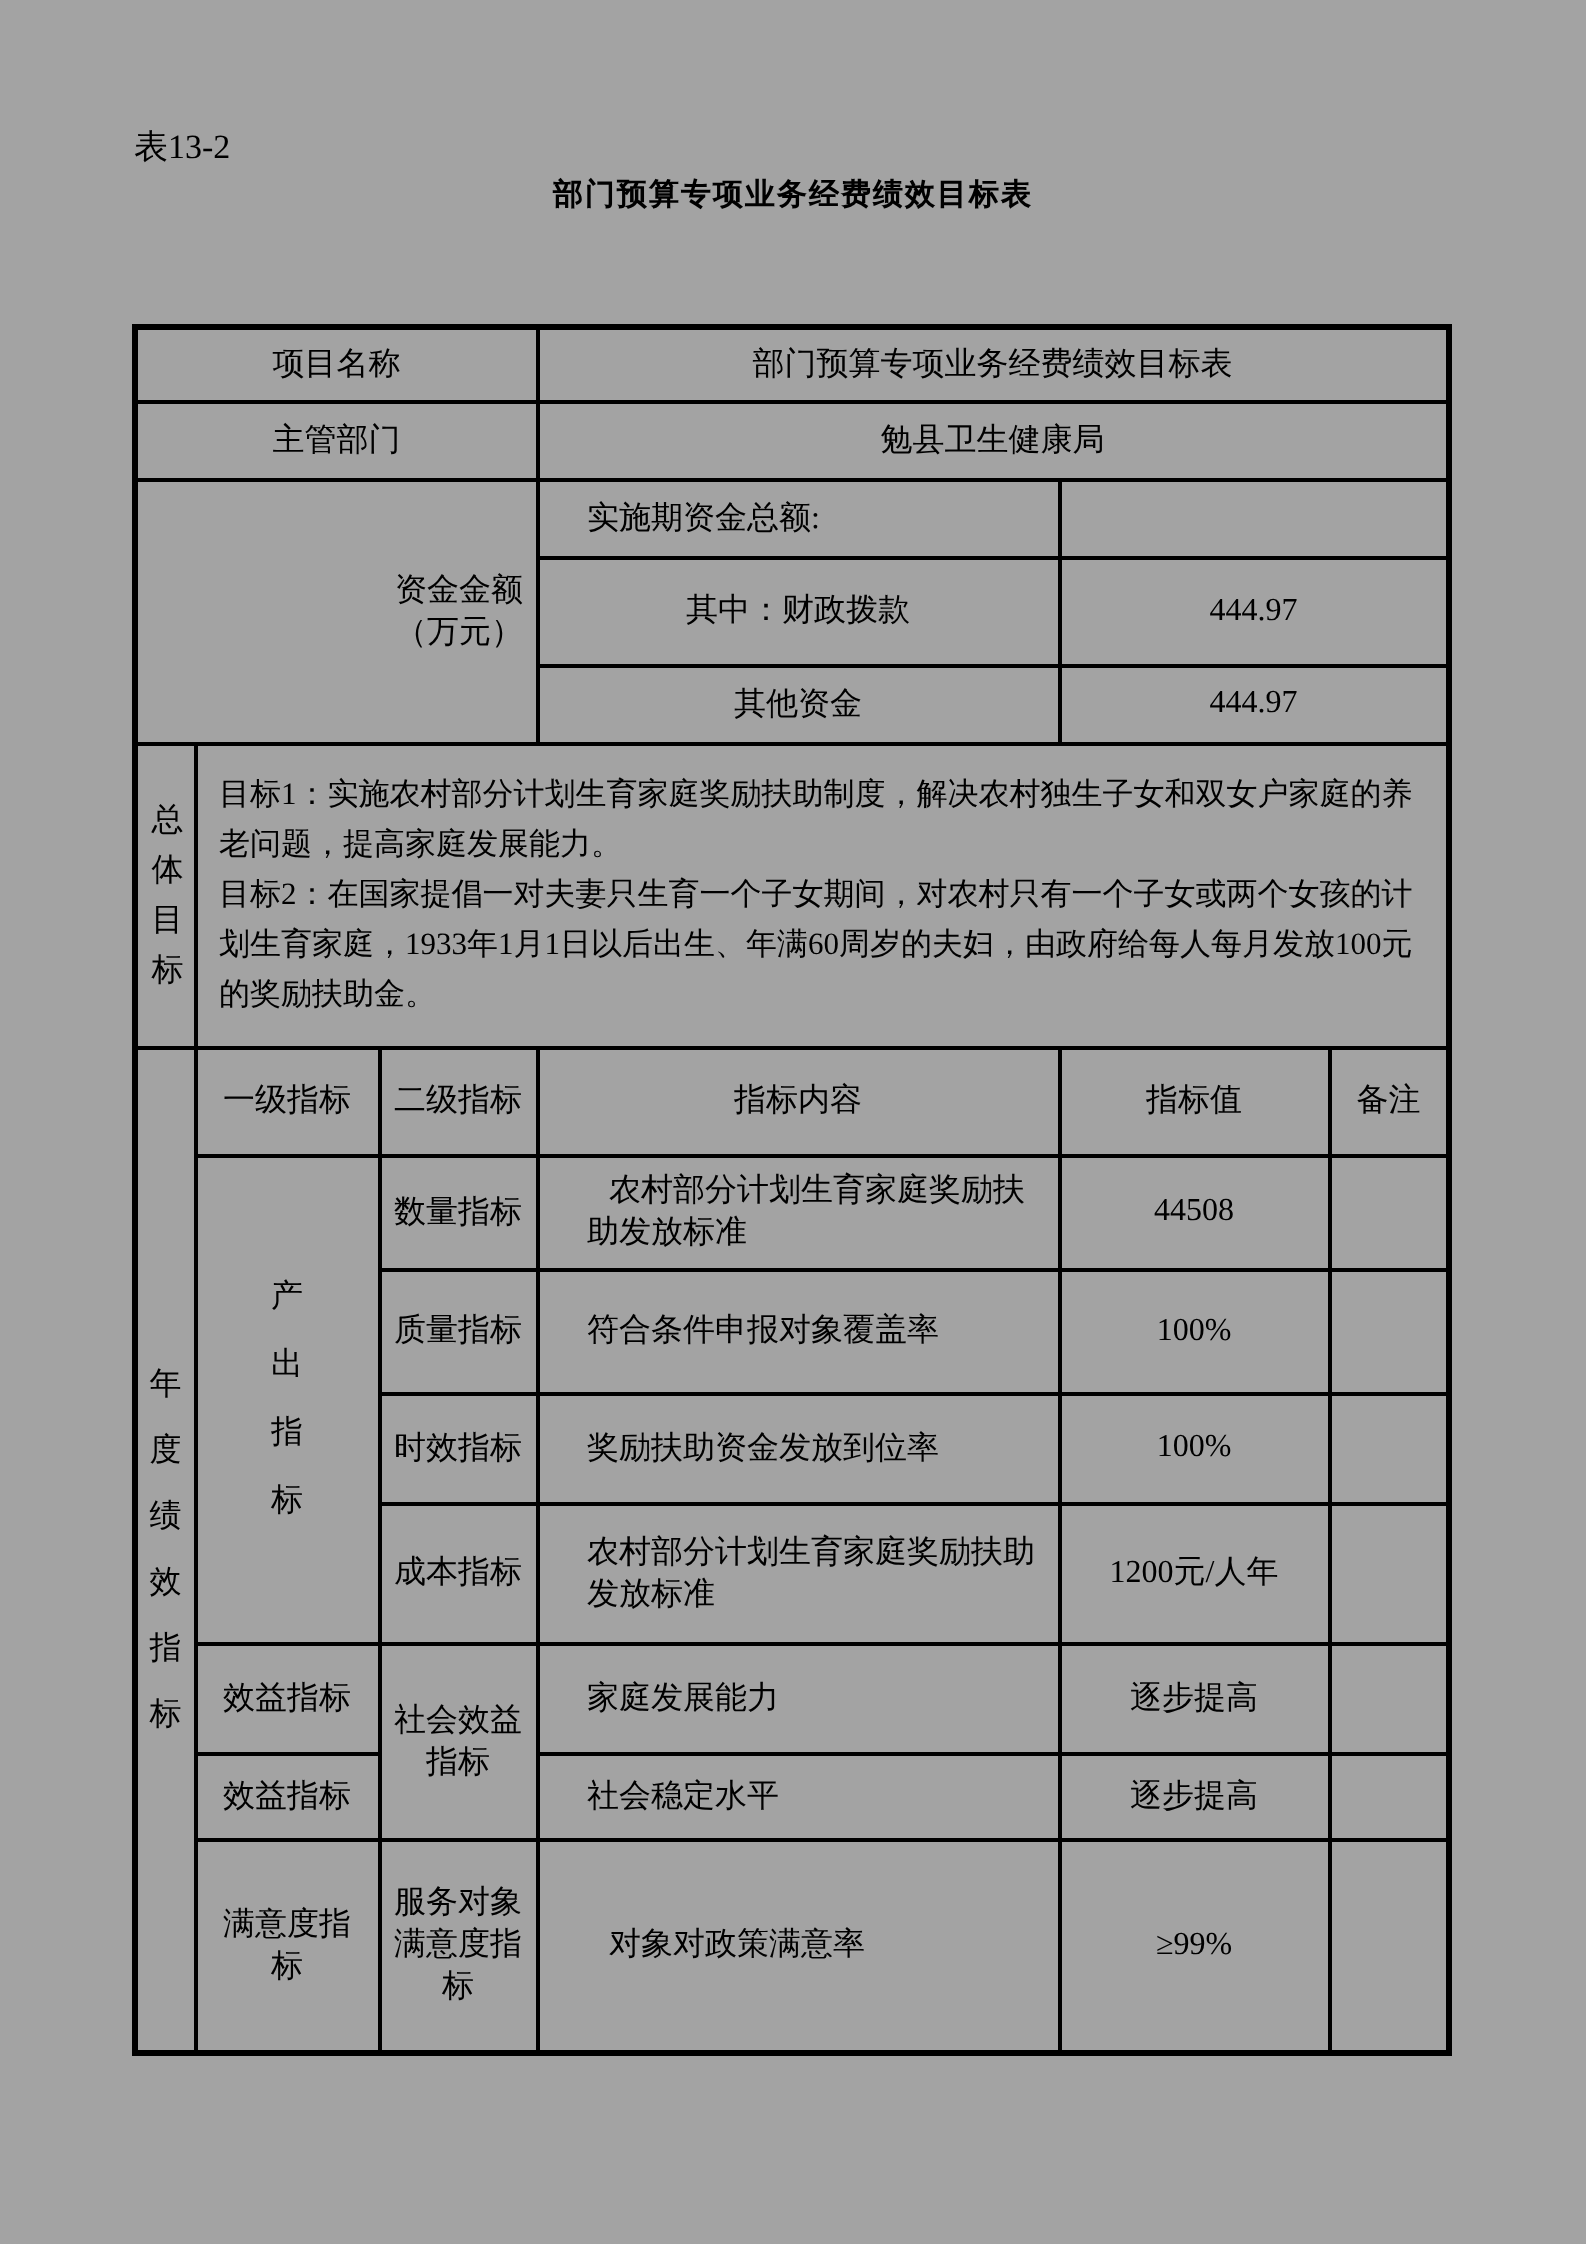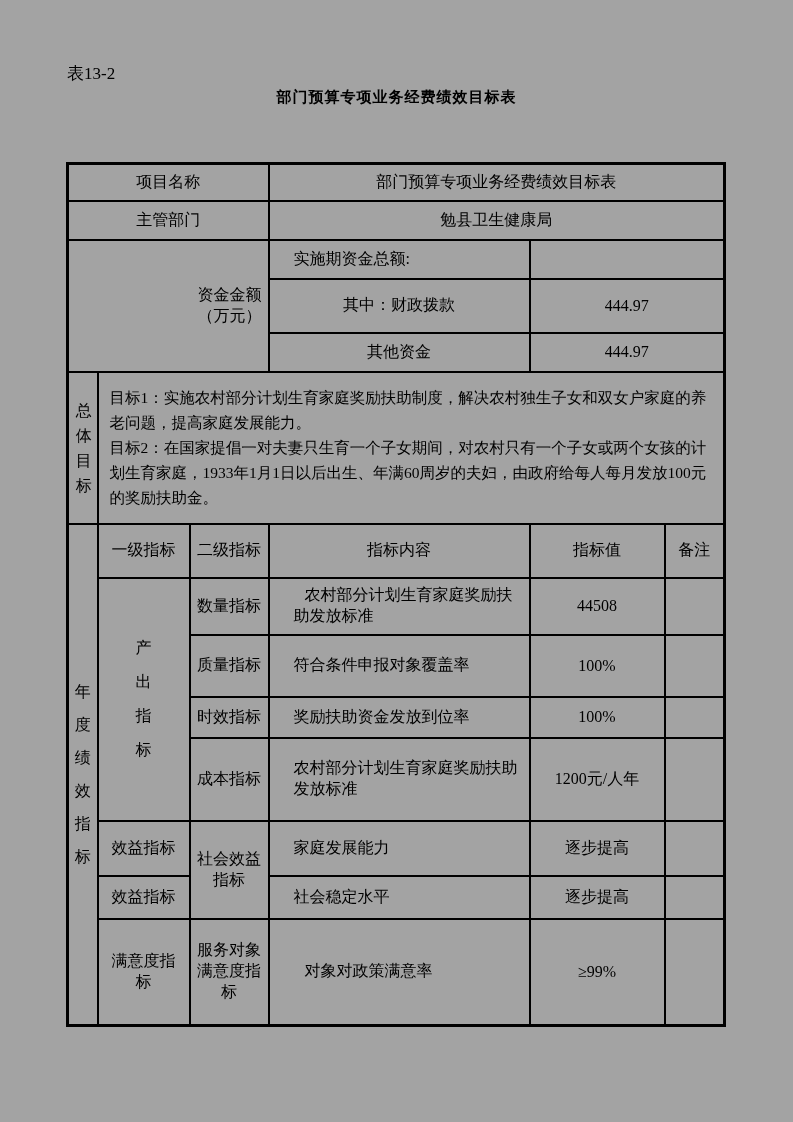--- a/index.html
+++ b/index.html
@@ -109,28 +109,28 @@
       <td></td>
     </tr>
 
     <tr style="height:62px">
       <td>质量指标</td>
       <td class="left">符合条件申报对象覆盖率</td>
       <td>100%</td>
       <td></td>
     </tr>
 
-    <tr style="height:41px">
+    <tr style="height:55px">
       <td>时效指标</td>
       <td class="left">奖励扶助资金发放到位率</td>
       <td>100%</td>
       <td></td>
     </tr>
 
-    <tr style="height:83px">
+    <tr style="height:70px">
       <td>成本指标</td>
       <td class="left">农村部分计划生育家庭奖励扶助发放标准</td>
       <td>1200元/人年</td>
       <td></td>
     </tr>
 
     <tr style="height:55px">
       <td>效益指标</td>
       <td rowspan="2">社会效益指标</td>
       <td class="left">家庭发展能力</td>

